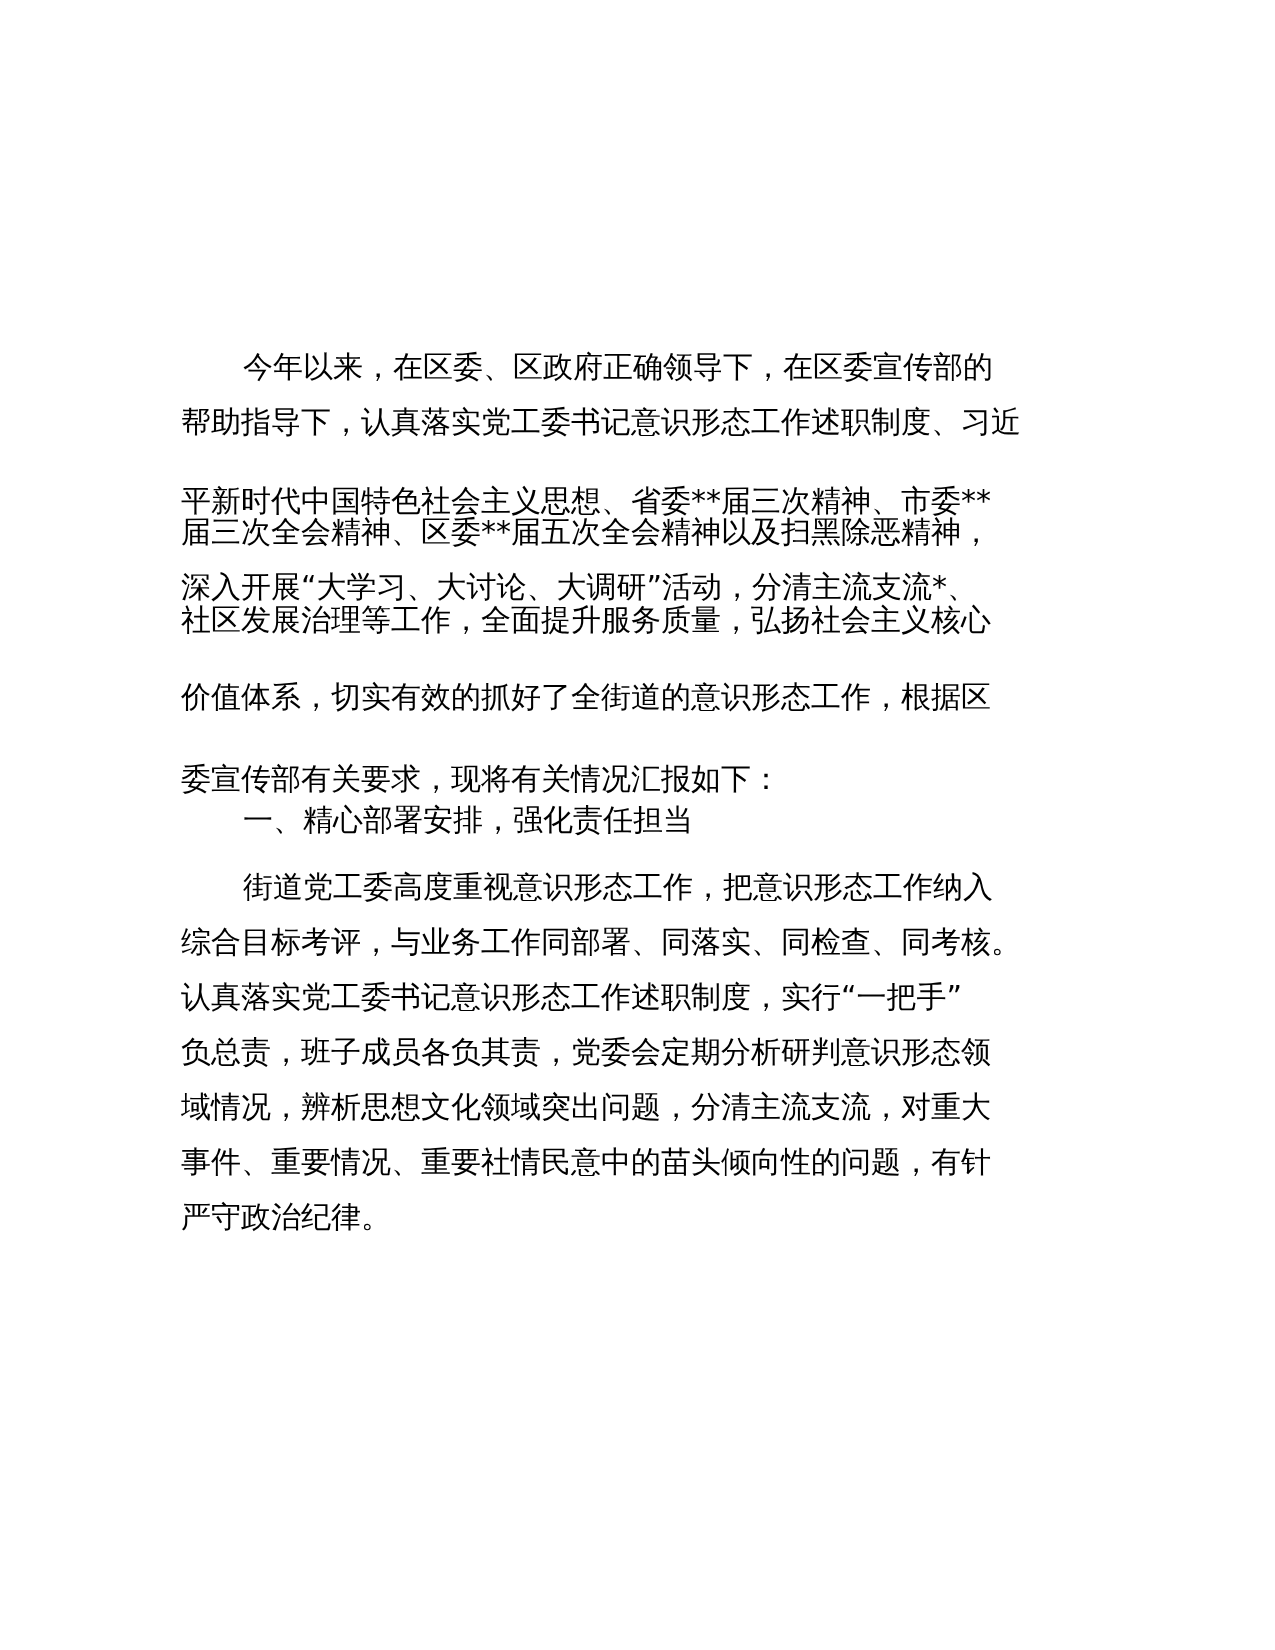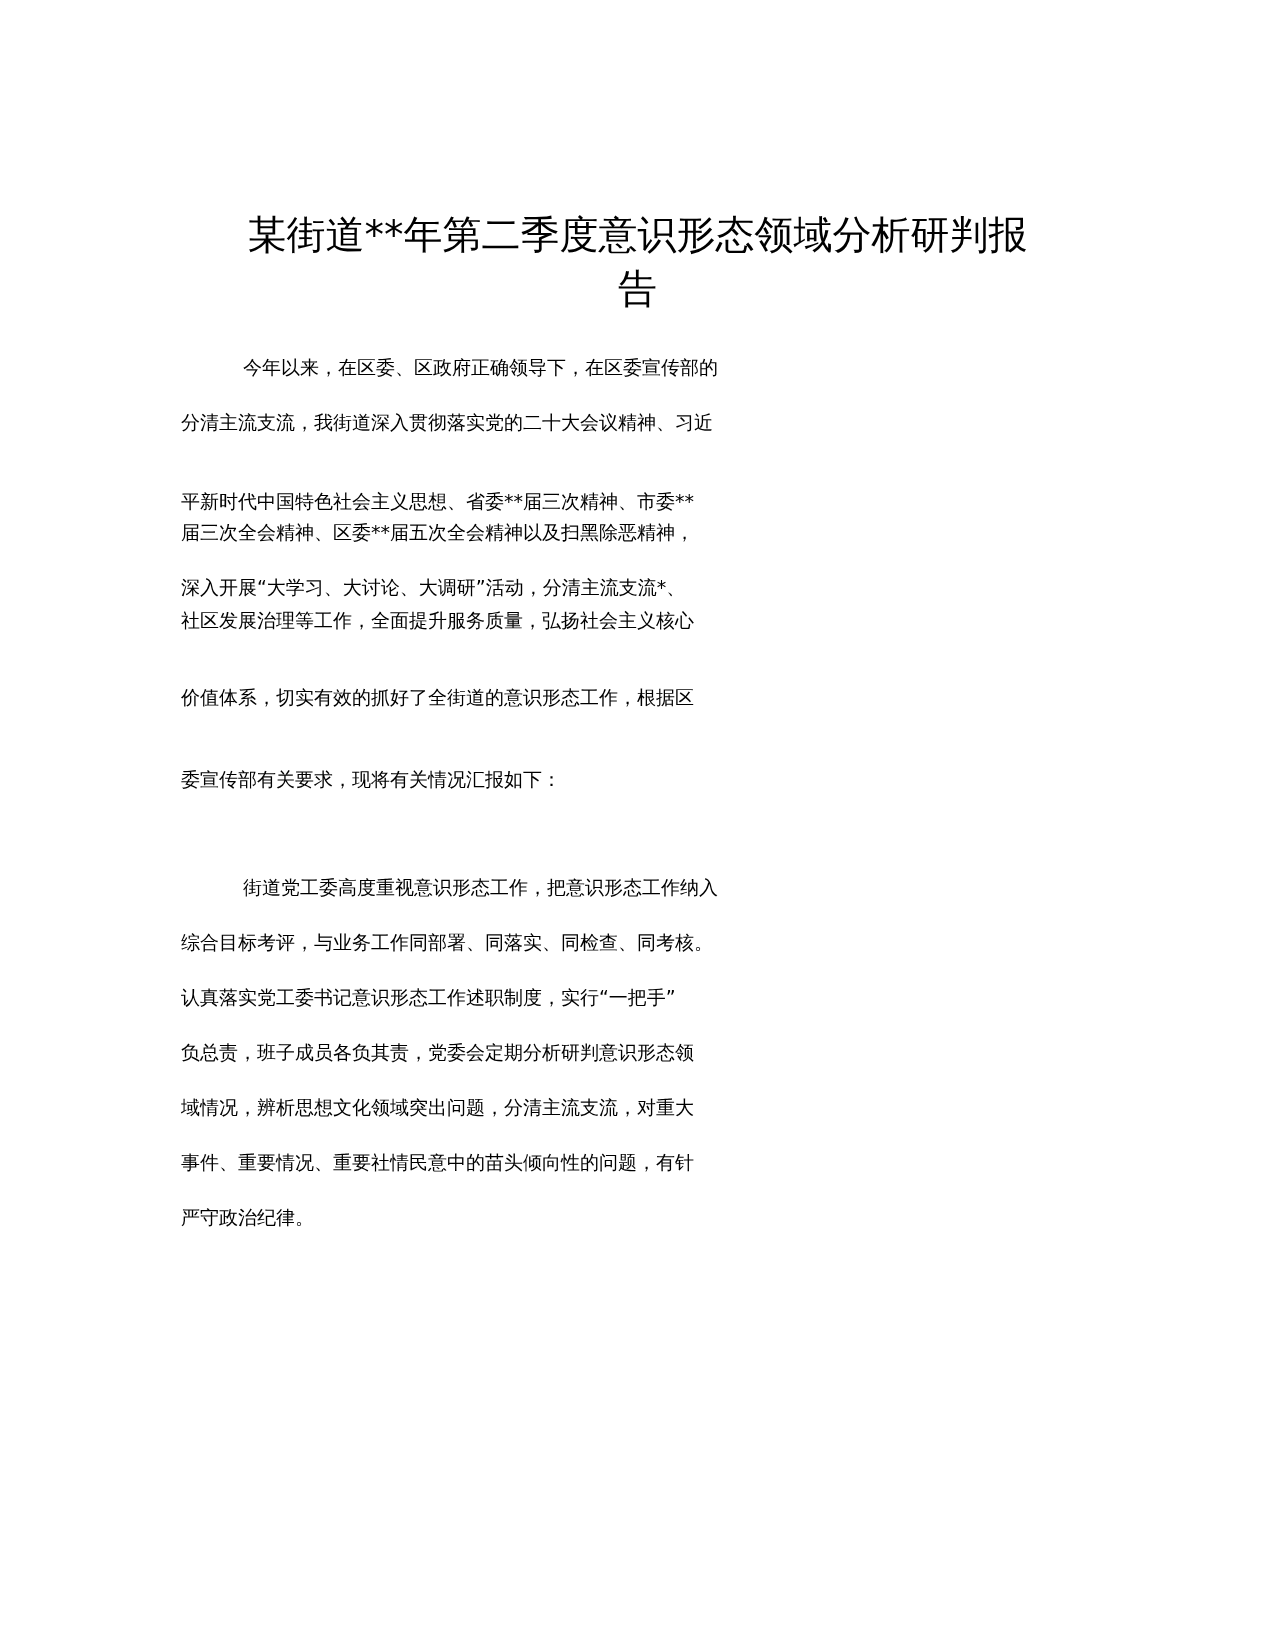--- a/index.html
+++ b/index.html
@@ -29,49 +29,46 @@
       top: 208px;
       width: 955px;
       text-align: center;
       font-size: 39px;
       line-height: 54px;
       letter-spacing: 0px;
     }
     .line {
       position: absolute;
       left: 181px;
-      font-size: 19px;
+      font-size: 30px;
       line-height: 40px;
       white-space: nowrap;
     }
     .indent {
       left: 243px;
     }
   </style>
 </head>
 <body>
 
 <div class="page">
 
-  <div class="title">
-    <div>某街道**年第二季度意识形态领域分析研判报</div>
-    <div>告</div>
-  </div>
 
   <div>
     <div class="line indent" style="top:347px">今年以来，在区委、区政府正确领导下，在区委宣传部的</div>
-    <div class="line" style="top:402px">分清主流支流，我街道深入贯彻落实党的二十大会议精神、习近</div>
+    <div class="line" style="top:402px">帮助指导下，认真落实党工委书记意识形态工作述职制度、习近</div>
     <div class="line" style="top:481px">平新时代中国特色社会主义思想、省委**届三次精神、市委**</div>
     <div class="line" style="top:512px">届三次全会精神、区委**届五次全会精神以及扫黑除恶精神，</div>
     <div class="line" style="top:567px">深入开展“大学习、大讨论、大调研”活动，分清主流支流*、</div>
     <div class="line" style="top:600px">社区发展治理等工作，全面提升服务质量，弘扬社会主义核心</div>
     <div class="line" style="top:677px">价值体系，切实有效的抓好了全街道的意识形态工作，根据区</div>
     <div class="line" style="top:759px">委宣传部有关要求，现将有关情况汇报如下：</div>
   </div>
 
+  <div class="line indent" style="top:800px">一、精心部署安排，强化责任担当</div>
 
   <div>
     <div class="line indent" style="top:867px">街道党工委高度重视意识形态工作，把意识形态工作纳入</div>
     <div class="line" style="top:922px">综合目标考评，与业务工作同部署、同落实、同检查、同考核。</div>
     <div class="line" style="top:977px">认真落实党工委书记意识形态工作述职制度，实行“一把手”</div>
     <div class="line" style="top:1032px">负总责，班子成员各负其责，党委会定期分析研判意识形态领</div>
     <div class="line" style="top:1087px">域情况，辨析思想文化领域突出问题，分清主流支流，对重大</div>
     <div class="line" style="top:1142px">事件、重要情况、重要社情民意中的苗头倾向性的问题，有针</div>
     <div class="line" style="top:1197px">严守政治纪律。</div>
   </div>

